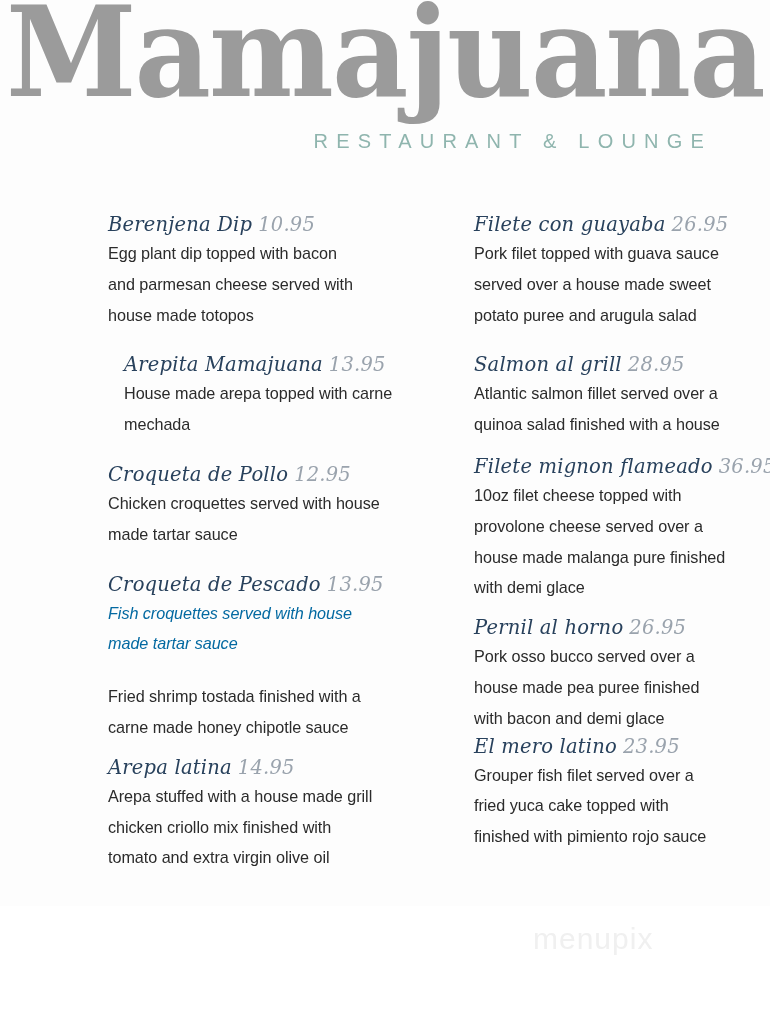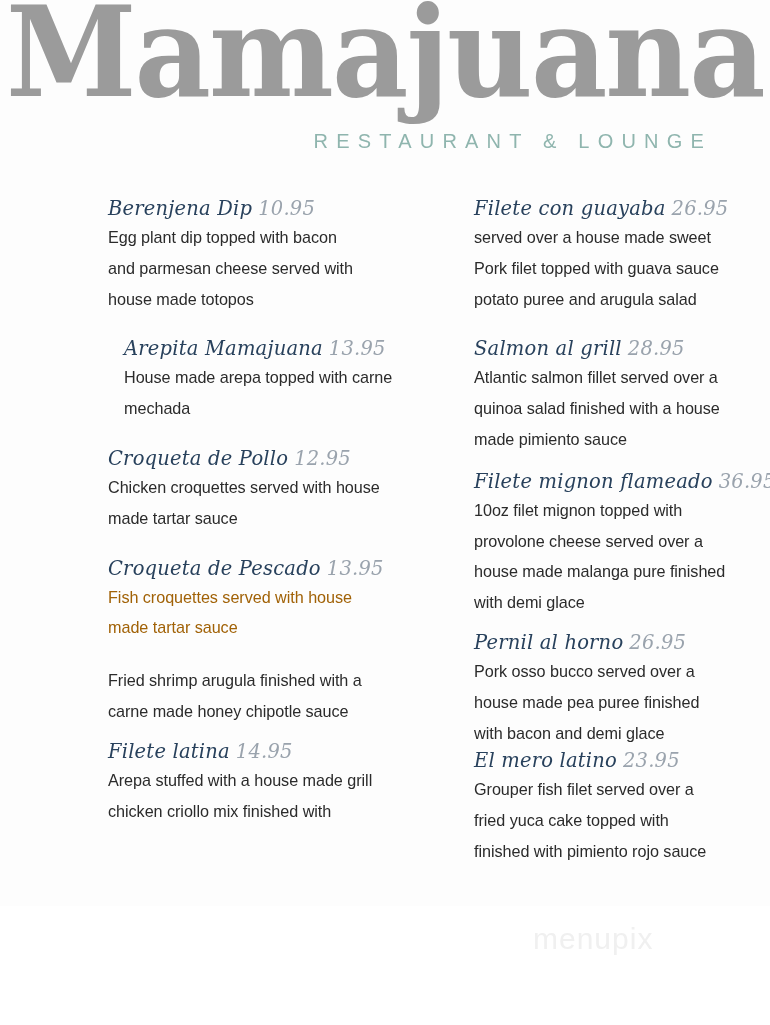--- a/index.html
+++ b/index.html
@@ -64,21 +64,21 @@
   
   #menu-body {
     position: absolute;
     left: 0;
     top: 178px;
     width: 770px;
   }
 
   .menu-column {
     position: absolute;
-    top: 0;
+    top: 16px;
   }
   #column-left  { left: 108px; width: 310px; }
   #column-right { left: 474px; width: 290px; }
 
   .menu-item {
     position: relative;
   }
 
   .item-heading {
     white-space: nowrap;
@@ -157,60 +157,60 @@
         </div>
         <div class="menu-item" style="margin-top: 22px;">
           <div class="item-heading"><span class="item-name" style="color: rgb(40, 65, 92);">Croqueta de Pollo</span><span class="item-price" style="color: rgb(154, 163, 173);">12.95</span></div>
           <div class="item-description" style="color: rgb(43, 43, 43);">
             <span class="desc-line">Chicken croquettes served with house</span>
             <span class="desc-line">made tartar sauce</span>
           </div>
         </div>
         <div class="menu-item" style="margin-top: 22px;">
           <div class="item-heading"><span class="item-name" style="color: rgb(40, 65, 92);">Croqueta de Pescado</span><span class="item-price" style="color: rgb(154, 163, 173);">13.95</span></div>
-          <div class="item-description" style="color: #a16207;">
+          <div class="item-description" style="color: #0369a1; font-style: italic;">
             <span class="desc-line">Fish croquettes served with house</span>
             <span class="desc-line">made tartar sauce</span>
           </div>
         </div>
         <div class="menu-item" style="margin-top: 22px;">
           <div class="item-description" style="color: rgb(43, 43, 43);">
-            <span class="desc-line">Fried shrimp arugula finished with a</span>
+            <span class="desc-line">Fried shrimp tostada finished with a</span>
             <span class="desc-line">carne made honey chipotle sauce</span>
           </div>
         </div>
         <div class="menu-item" style="margin-top: 12px;">
-          <div class="item-heading"><span class="item-name" style="color: rgb(40, 65, 92);">Filete latina</span><span class="item-price" style="color: rgb(154, 163, 173);">14.95</span></div>
+          <div class="item-heading"><span class="item-name" style="color: rgb(40, 65, 92);">Arepa latina</span><span class="item-price" style="color: rgb(154, 163, 173);">14.95</span></div>
           <div class="item-description" style="color: rgb(43, 43, 43);">
             <span class="desc-line">Arepa stuffed with a house made grill</span>
             <span class="desc-line">chicken criollo mix finished with</span>
+            <span class="desc-line">tomato and extra virgin olive oil</span>
           </div>
         </div>
       </div>
     <div id="column-right" class="menu-column">
         <div class="menu-item" style="margin-top: 18px;">
           <div class="item-heading"><span class="item-name" style="color: rgb(40, 65, 92);">Filete con guayaba</span><span class="item-price" style="color: rgb(154, 163, 173);">26.95</span></div>
           <div class="item-description" style="color: rgb(43, 43, 43);">
+            <span class="desc-line">Pork filet topped with guava sauce</span>
             <span class="desc-line">served over a house made sweet</span>
-            <span class="desc-line">Pork filet topped with guava sauce</span>
             <span class="desc-line">potato puree and arugula salad</span>
           </div>
         </div>
         <div class="menu-item" style="margin-top: 22px;">
           <div class="item-heading"><span class="item-name" style="color: rgb(40, 65, 92);">Salmon al grill</span><span class="item-price" style="color: rgb(154, 163, 173);">28.95</span></div>
           <div class="item-description" style="color: rgb(43, 43, 43);">
             <span class="desc-line">Atlantic salmon fillet served over a</span>
             <span class="desc-line">quinoa salad finished with a house</span>
-            <span class="desc-line">made pimiento sauce</span>
           </div>
         </div>
         <div class="menu-item" style="margin-top: 14px;">
           <div class="item-heading"><span class="item-name" style="color: rgb(40, 65, 92);">Filete mignon flameado</span><span class="item-price" style="color: rgb(154, 163, 173);">36.95</span></div>
           <div class="item-description" style="color: rgb(43, 43, 43);">
-            <span class="desc-line">10oz filet mignon topped with</span>
+            <span class="desc-line">10oz filet cheese topped with</span>
             <span class="desc-line">provolone cheese served over a</span>
             <span class="desc-line">house made malanga pure finished</span>
             <span class="desc-line">with demi glace</span>
           </div>
         </div>
         <div class="menu-item" style="margin-top: 12px;">
           <div class="item-heading"><span class="item-name" style="color: rgb(40, 65, 92);">Pernil al horno</span><span class="item-price" style="color: rgb(154, 163, 173);">26.95</span></div>
           <div class="item-description" style="color: rgb(43, 43, 43);">
             <span class="desc-line">Pork osso bucco served over a</span>
             <span class="desc-line">house made pea puree finished</span>

